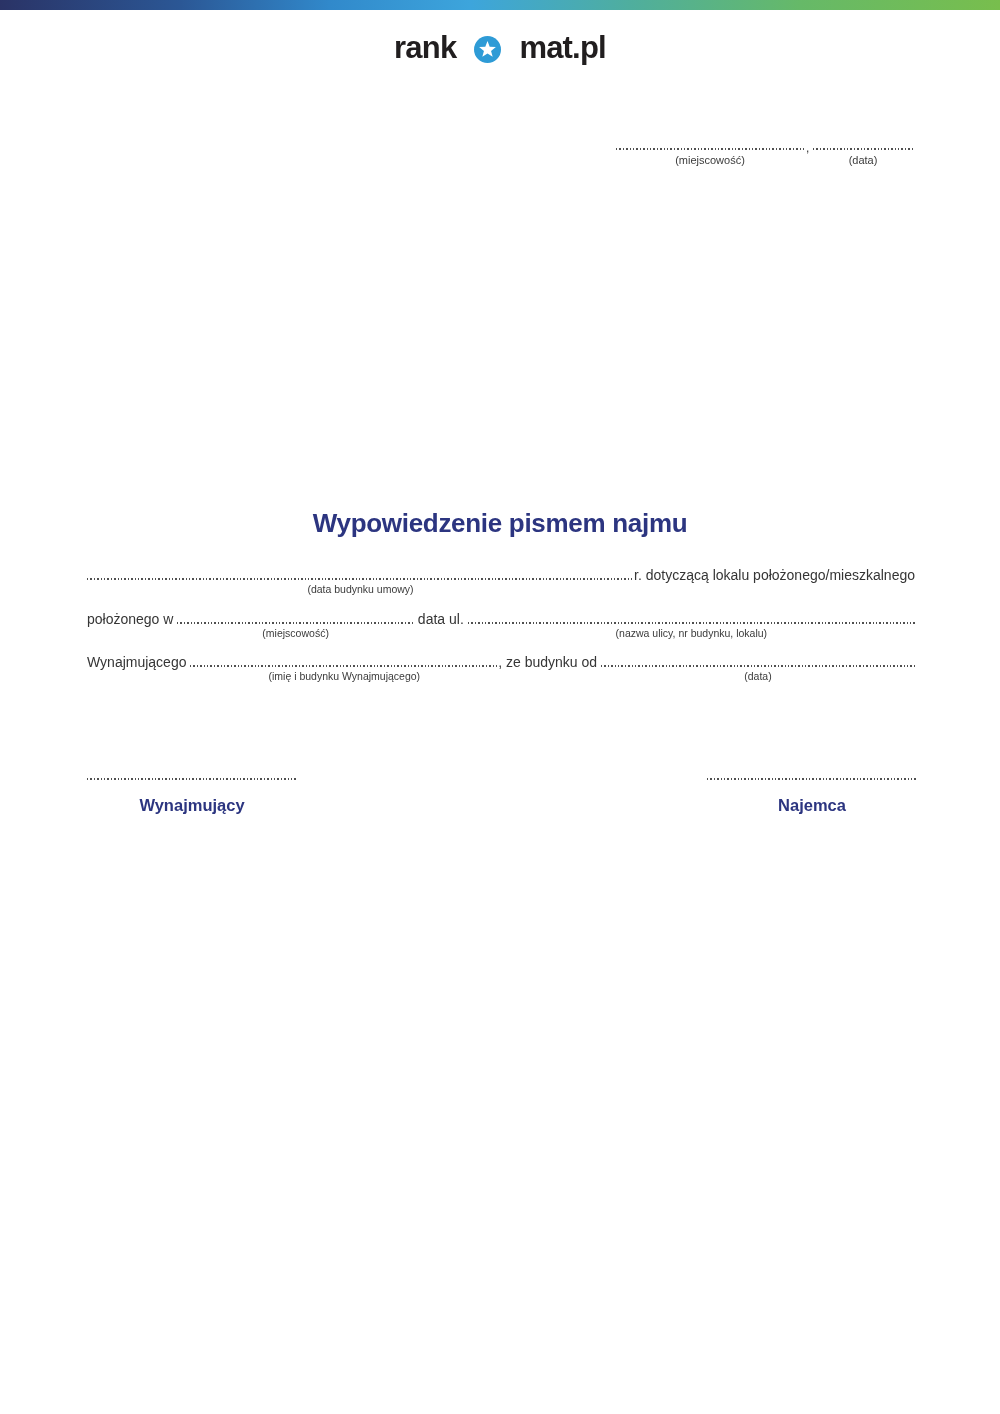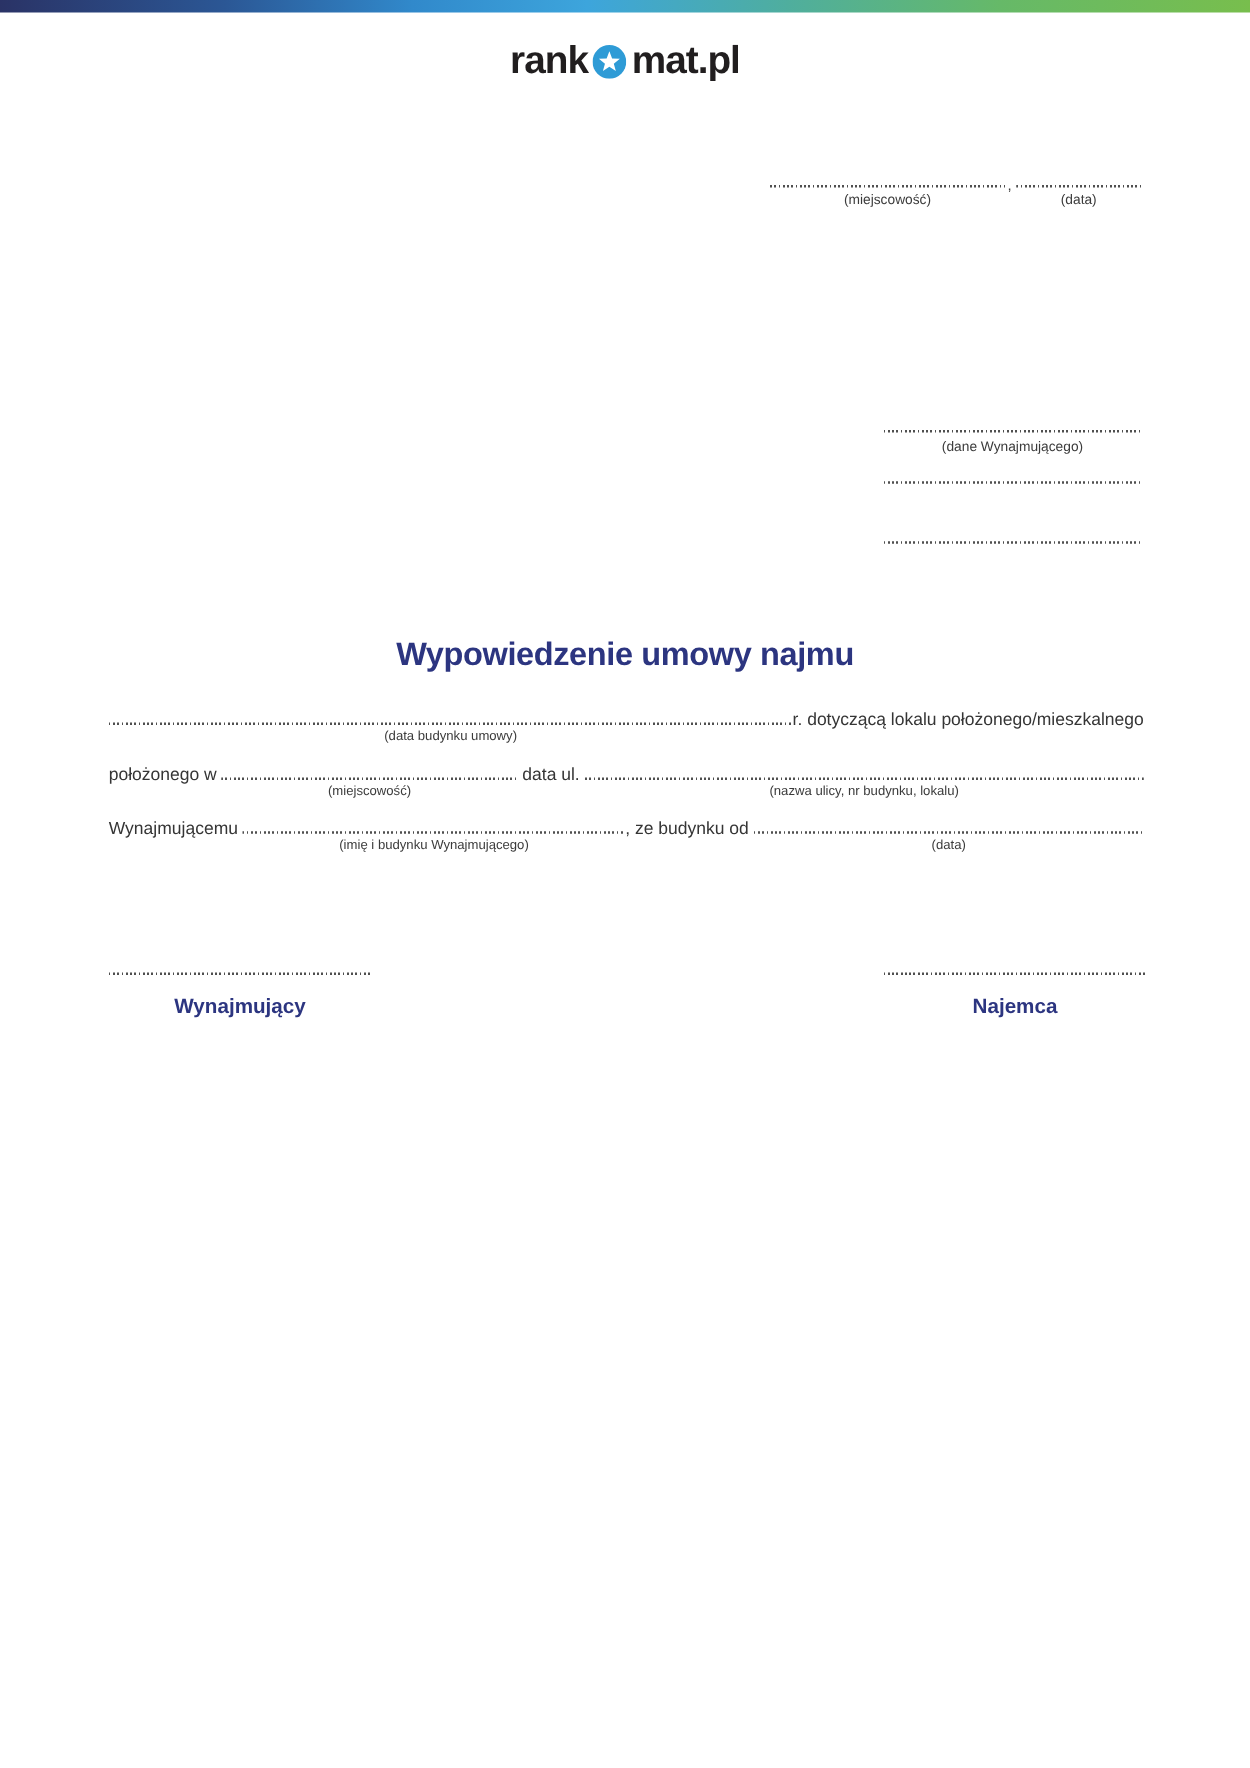--- a/index.html
+++ b/index.html
@@ -26,21 +26,21 @@
   }
 
   
   .logo {
     position: absolute;
     left: 0; top: 30px;
     width: 100%;
     display: flex;
     align-items: center;
     justify-content: center;
-    gap: 3px;
+    gap: 17px;
   }
   .logo .logo-text {
     font-size: 31px;
     font-weight: 700;
     letter-spacing: -0.8px;
     color: #211E1F;
   }
   .logo svg { display: block; margin: 2px 1px 0 1px; }
 
   
@@ -146,28 +146,22 @@
 
   <div class="group-topright">
     <div class="fill-line tr-line1"></div>
     <span class="tr-comma">,</span>
     <div class="fill-line tr-line2"></div>
     <div class="small-label tr-label1">(miejscowość)</div>
     <div class="small-label tr-label2">(data)</div>
   </div>
 
 
-  <div class="group-landlord">
-    <div class="fill-line l1"></div>
-    <div class="small-label lbl">(dane Wynajmującego)</div>
-    <div class="fill-line l2"></div>
-    <div class="fill-line l3"></div>
-  </div>
-
-  <div class="doc-title">Wypowiedzenie umowy najmu</div>
+
+  <div class="doc-title">Wypowiedzenie pismem najmu</div>
 
   <div class="para">
 
     <div class="para-line">
       <span class="blank grow-1">
         <span class="blank-line"></span>
         <span class="blank-label">(data budynku umowy)</span>
       </span>
       <span class="t">r. dotyczącą lokalu położonego/mieszkalnego</span>
     </div>
@@ -179,21 +173,21 @@
         <span class="blank-label">(miejscowość)</span>
       </span>
       <span class="t"> data ul. </span>
       <span class="blank grow-19">
         <span class="blank-line"></span>
         <span class="blank-label">(nazwa ulicy, nr budynku, lokalu)</span>
       </span>
     </div>
 
     <div class="para-line">
-      <span class="t">Wynajmującemu </span>
+      <span class="t">Wynajmującego </span>
       <span class="blank grow-1">
         <span class="blank-line"></span>
         <span class="blank-label">(imię i budynku Wynajmującego)</span>
       </span>
       <span class="t">, ze budynku od </span>
       <span class="blank grow-eq">
         <span class="blank-line"></span>
         <span class="blank-label">(data)</span>
       </span>
     </div>

